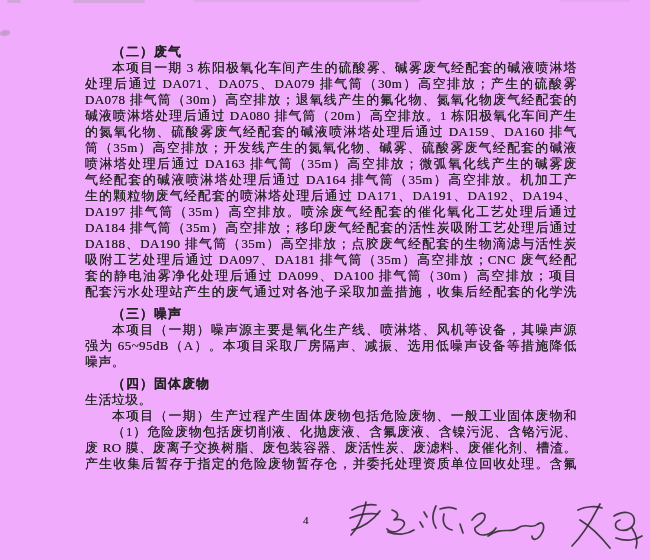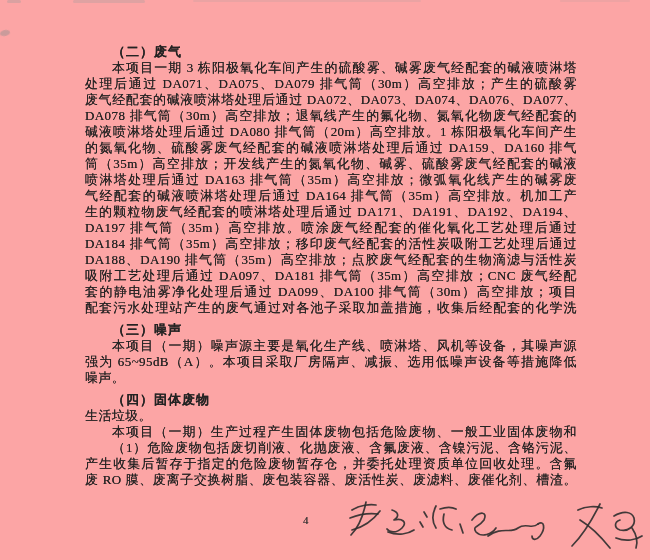--- a/index.html
+++ b/index.html
@@ -7,21 +7,21 @@
     padding: 0;
     width: 650px;
     height: 560px;
     overflow: hidden;
     background: #ffffff;
   }
   .page {
     position: relative;
     width: 650px;
     height: 560px;
-    background: #fca5a5;
+    background: #f0abfc;
     font-family: "Liberation Serif", "DejaVu Serif", serif;
     color: #232323;
   }
   
   .artifact {
     position: absolute;
     background: #9a9a9a;
     border-radius: 2px;
   }
   .a1 { left: 7px;   top: 0; width: 14px;  height: 3px; opacity: .35; }
@@ -104,21 +104,20 @@
   <div class="artifact a2"></div>
   <div class="artifact a3"></div>
   <div class="artifact a4"></div>
   <div class="smudge"></div>
 
   <div class="doc">
       <div class="section">
         <div class="heading">（二）废气</div>
         <div class="line indent fill">本项目一期 3 栋阳极氧化车间产生的硫酸雾、碱雾废气经配套的碱液喷淋塔</div>
         <div class="line fill">处理后通过 DA071、DA075、DA079 排气筒（30m）高空排放；产生的硫酸雾</div>
-        <div class="line fill">废气经配套的碱液喷淋塔处理后通过 DA072、DA073、DA074、DA076、DA077、</div>
         <div class="line fill">DA078 排气筒（30m）高空排放；退氧线产生的氟化物、氮氧化物废气经配套的</div>
         <div class="line fill">碱液喷淋塔处理后通过 DA080 排气筒（20m）高空排放。1 栋阳极氧化车间产生</div>
         <div class="line fill">的氮氧化物、硫酸雾废气经配套的碱液喷淋塔处理后通过 DA159、DA160 排气</div>
         <div class="line fill">筒（35m）高空排放；开发线产生的氮氧化物、碱雾、硫酸雾废气经配套的碱液</div>
         <div class="line fill">喷淋塔处理后通过 DA163 排气筒（35m）高空排放；微弧氧化线产生的碱雾废</div>
         <div class="line fill">气经配套的碱液喷淋塔处理后通过 DA164 排气筒（35m）高空排放。机加工产</div>
         <div class="line fill">生的颗粒物废气经配套的喷淋塔处理后通过 DA171、DA191、DA192、DA194、</div>
         <div class="line fill">DA197 排气筒（35m）高空排放。喷涂废气经配套的催化氧化工艺处理后通过</div>
         <div class="line fill">DA184 排气筒（35m）高空排放；移印废气经配套的活性炭吸附工艺处理后通过</div>
         <div class="line fill">DA188、DA190 排气筒（35m）高空排放；点胶废气经配套的生物滴滤与活性炭</div>
@@ -130,22 +129,22 @@
         <div class="heading">（三）噪声</div>
         <div class="line indent fill">本项目（一期）噪声源主要是氧化生产线、喷淋塔、风机等设备，其噪声源</div>
         <div class="line fill">强为 65~95dB（A）。本项目采取厂房隔声、减振、选用低噪声设备等措施降低</div>
         <div class="line">噪声。</div>
       </div>
       <div class="section">
         <div class="heading">（四）固体废物</div>
         <div class="line">生活垃圾。</div>
         <div class="line indent fill">本项目（一期）生产过程产生固体废物包括危险废物、一般工业固体废物和</div>
         <div class="line indent fill">（1）危险废物包括废切削液、化抛废液、含氟废液、含镍污泥、含铬污泥、</div>
+        <div class="line fill">废 RO 膜、废离子交换树脂、废包装容器、废活性炭、废滤料、废催化剂、槽渣。</div>
         <div class="line fill">产生收集后暂存于指定的危险废物暂存仓，并委托处理资质单位回收处理。含氟</div>
-        <div class="line fill">废 RO 膜、废离子交换树脂、废包装容器、废活性炭、废滤料、废催化剂、槽渣。</div>
       </div>
     </div>
 
   <div class="pagenum">4</div>
 
   <svg class="signatures" viewBox="0 0 312 66" xmlns="http://www.w3.org/2000/svg">
     <g>
       <path d="M14 16 C22 11 32 10 38 11"></path>
       <path d="M12 24 C22 20 32 19 40 20"></path>
       <path d="M28 8 C26 18 22 32 13 41"></path>

